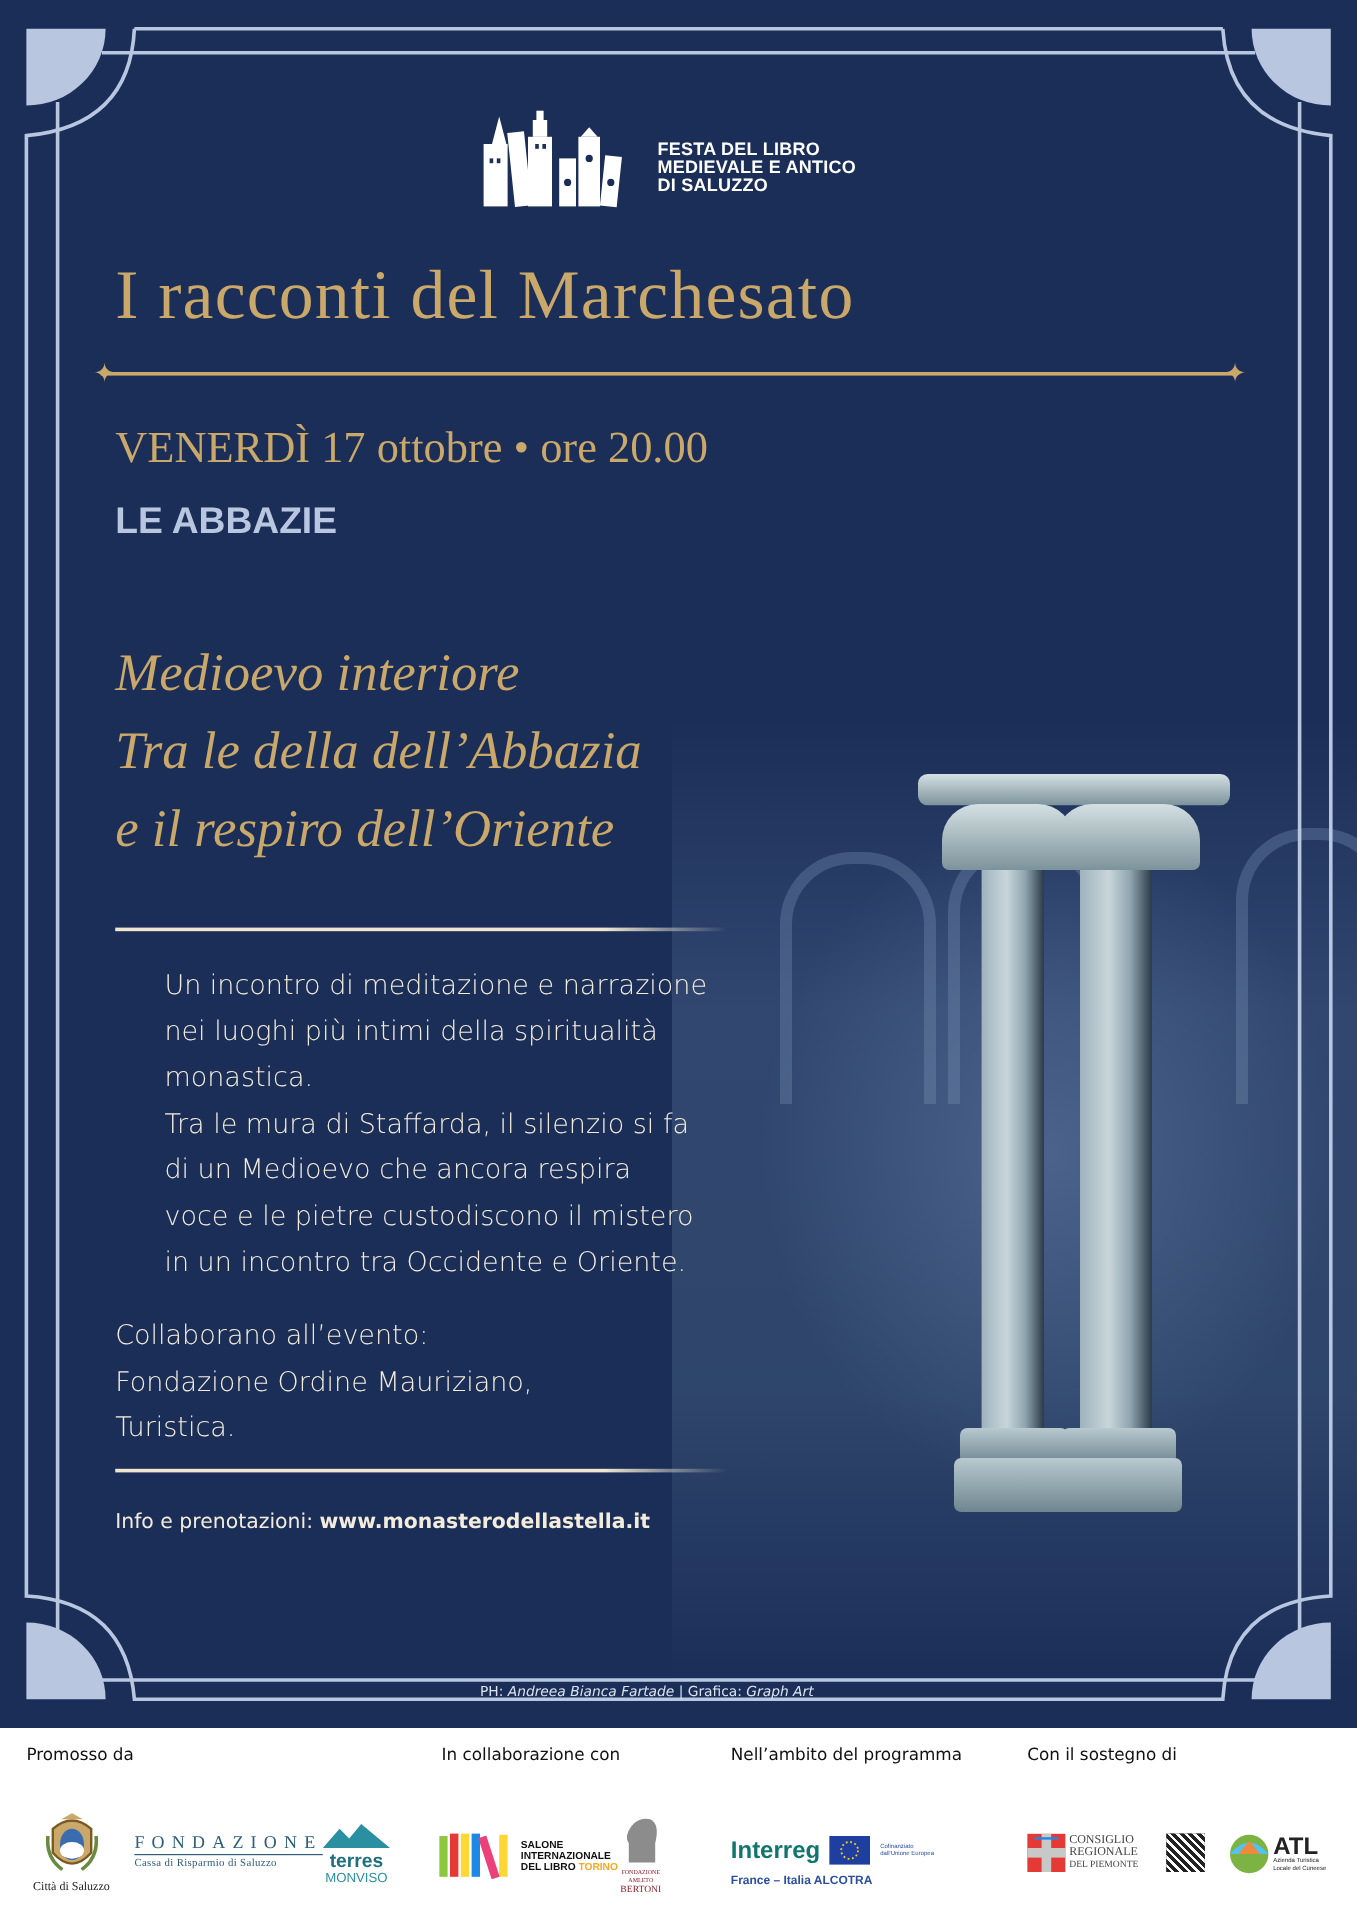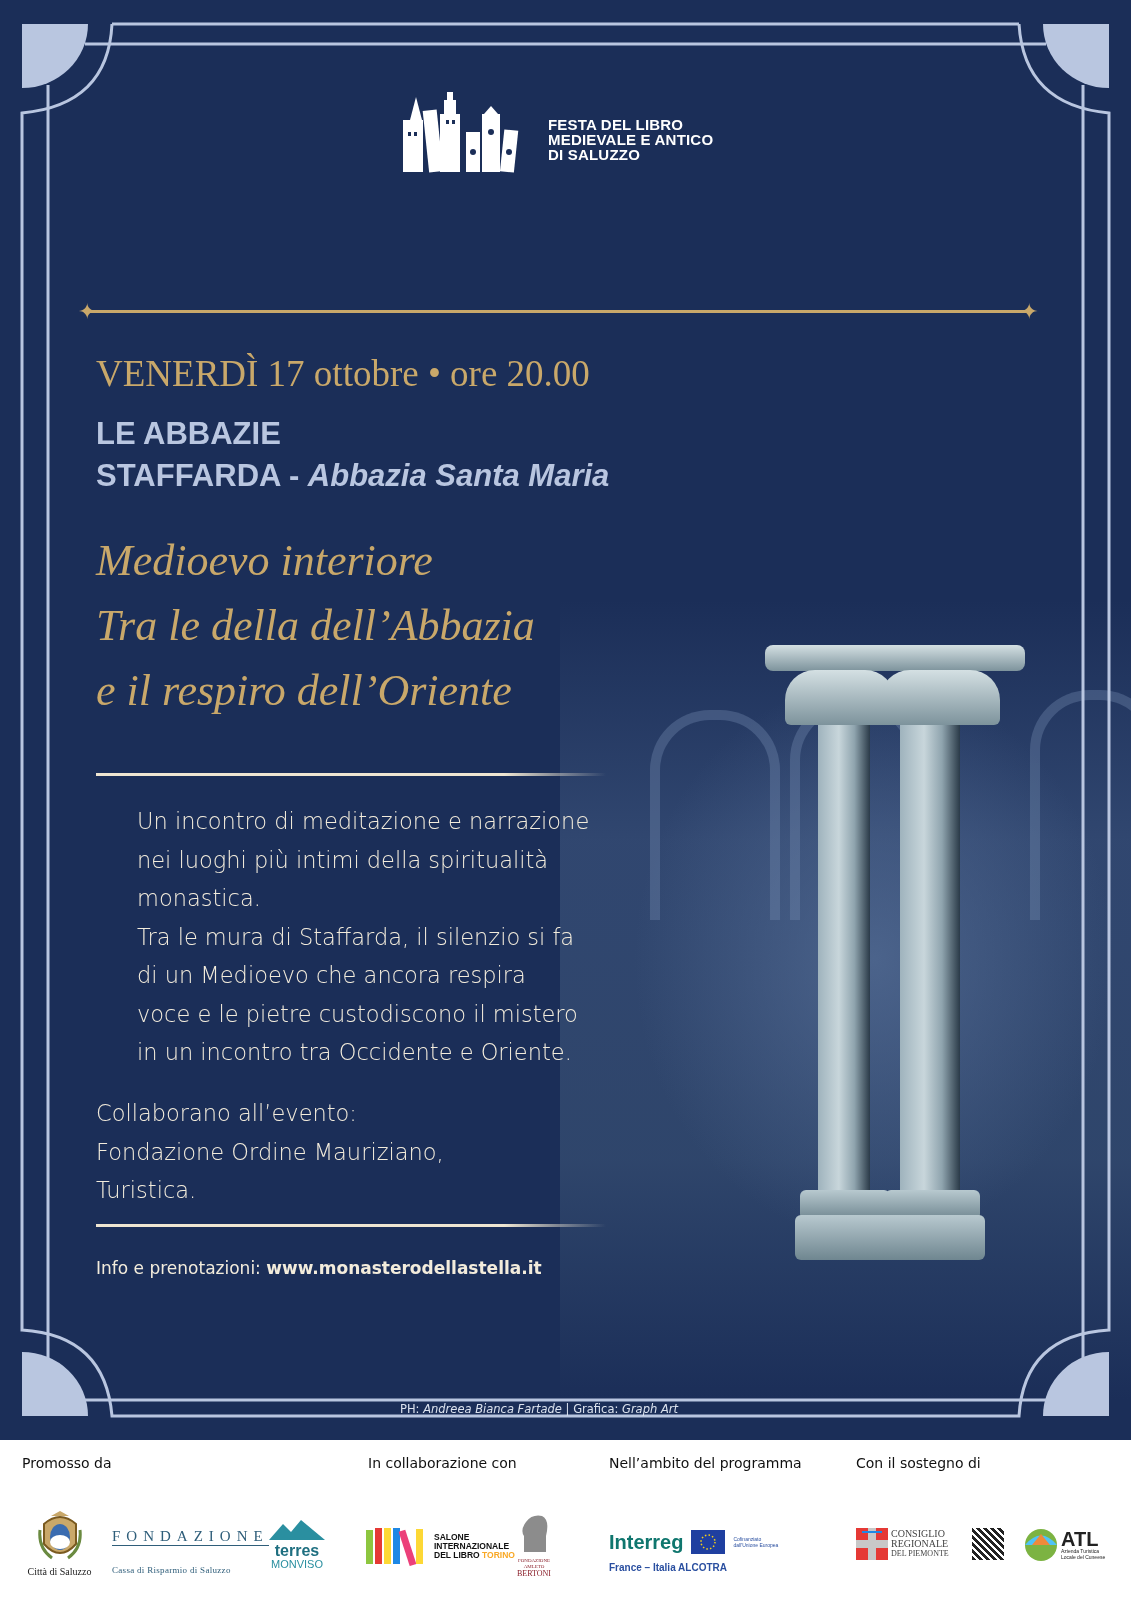--- a/index.html
+++ b/index.html
@@ -92,27 +92,27 @@
           <circle cx="109" cy="60" r="3"></circle>
       </g>
     </svg>
     <div class="logo-text">
       <div>FESTA DEL LIBRO</div>
       <div>MEDIEVALE E ANTICO</div>
       <div>DI SALUZZO</div>
     </div>
   </div>
 
+  <div class="title">I racconti del Marchesato</div>
   <div class="rule-gold"></div>
   <div class="star" style="left:78px;top:301px;">✦</div>
   <div class="star" style="left:1020px;top:301px;">✦</div>
 
   <div class="date">VENERDÌ 17 ottobre • ore 20.00</div>
   <div class="loc" style="top:416px;">LE ABBAZIE</div>
-  <div class="loc" style="top:458px;"><span>STAFFARDA</span><span> - </span><i>Abbazia Santa Maria</i></div>
 
   <div class="subtitle">
     <div>Medioevo interiore</div>
     <div>Tra le della dell’Abbazia</div>
     <div>e il respiro dell’Oriente</div>
   </div>
 
   <div class="rule-cream" style="top:773px;"></div>
 
   <div class="body-text" style="top:802px;margin-left:41px;">
@@ -152,21 +152,21 @@
       <path d="M6 14 Q22 0 38 14 L38 34 Q22 52 6 34 Z" fill="#c9a86a" stroke="#7a5a20" stroke-width="2"></path>
       <ellipse cx="22" cy="27" rx="10" ry="13" fill="#3a6cb0"></ellipse>
       <ellipse cx="22" cy="32" rx="10" ry="7" fill="#fff"></ellipse>
       <path d="M13 6 L22 1 L31 6 Z" fill="#c9a86a"></path>
       <path d="M2 20 Q0 38 14 48 M42 20 Q44 38 30 48" stroke="#6a8a40" stroke-width="3" fill="none"></path>
     </svg>
     <div style="font-size:10px;color:#222;">Città di Saluzzo</div>
   </div>
   <div class="flogo" style="left:112px;top:88px;color:#2f5e7a;">
     <div style="font-size:15px;letter-spacing:6px;">FONDAZIONE</div>
-    <div style="font-size:9px;letter-spacing:0.3px;border-top:1px solid #2f5e7a;padding-top:19px;">Cassa di Risparmio di Saluzzo</div>
+    <div style="font-size:9px;letter-spacing:0.3px;border-top:1px solid #2f5e7a;padding-top:1px;">Cassa di Risparmio di Saluzzo</div>
   </div>
   <div class="flogo" style="left:268px;top:80px;width:58px;text-align:center;">
     <svg width="56" height="20" viewBox="0 0 56 20">
         <polygon points="0,20 14,4 22,12 32,0 56,20" fill="#2a8fa0"></polygon>
       </svg>
     <div style="font-family:'Liberation Sans',sans-serif;font-weight:bold;font-size:16px;color:#1f6f80;line-height:14px;">terres</div>
     <div style="font-family:'Liberation Sans',sans-serif;font-size:11px;color:#2a8fa0;">MONVISO</div>
   </div>
 
   <div class="fgroup" style="left:368px;">

